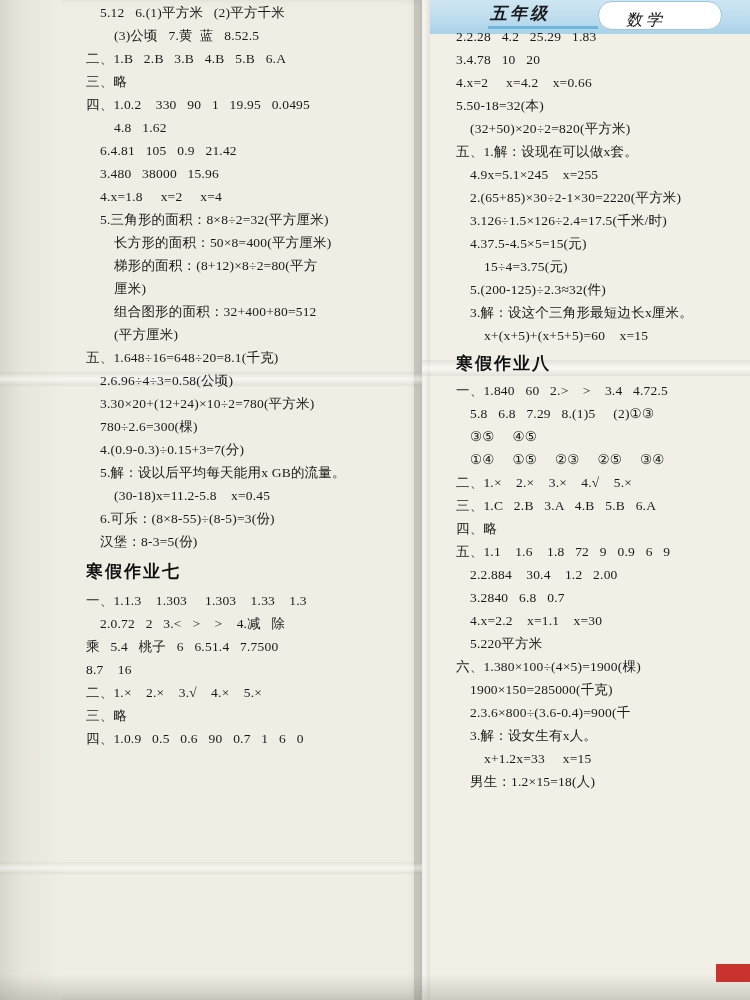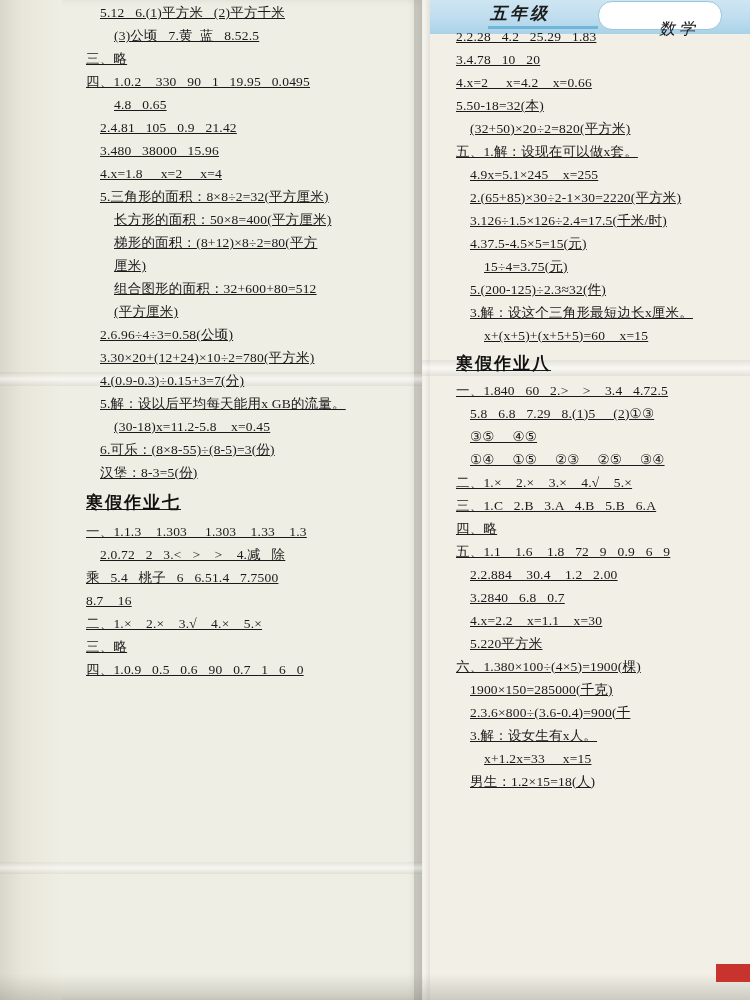--- a/index.html
+++ b/index.html
@@ -86,40 +86,38 @@
   .banner-pill {
     position: absolute;
     left: 168px; top: 1px;
     width: 122px; height: 27px;
     background: #ffffff;
     border-radius: 14px;
     border: 1px solid #9cc6dd;
   }
   .banner-subject {
     position: absolute;
-    left: 196px; top: 19px;
+    left: 196px; top: 10px;
     font-size: 16px;
     letter-spacing: 4px;
     color: #111;
     font-family: "Liberation Sans", sans-serif;
-    margin-left: 33px;
   }
   .banner-rule {
     position: absolute;
     left: 58px; top: 26px;
     width: 110px; height: 3px;
     background: #6fb6da;
   }
 
   .col {
     position: absolute;
     font-size: 13.5px;
     color: #1a1a1a;
     line-height: 1.0;
-    text-decoration: underline;
   }
   .col-left { left: 86px; top: 6px; width: 320px; }
   .col-right { left: 456px; top: 30px; width: 306px; }
 
   .line {
     white-space: pre-wrap;
     margin: 0 0 9.5px 0;
     letter-spacing: 0.2px;
     font-size: 13.5px;
   }
@@ -160,34 +158,37 @@
     <div class="banner-bg"></div>
     <div class="banner-rule"></div>
     <div class="banner-grade">五年级</div>
     <div class="banner-pill"></div>
     <div class="banner-subject">数学</div>
   </div>
 
   <div class="col col-left" id="left-col">
       <div class="line ind1">5.12   6.(1)平方米   (2)平方千米</div>
       <div class="line ind2">(3)公顷   7.黄  蓝   8.52.5</div>
+      <div class="line ind0">二、1.B   2.B   3.B   4.B   5.B   6.A</div>
       <div class="line ind0">三、略</div>
       <div class="line ind0">四、1.0.2    330   90   1   19.95   0.0495</div>
-      <div class="line ind2">4.8   0.65</div>
-      <div class="line ind1">2.4.81   105   0.9   21.42</div>
+      <div class="line ind2">4.8   1.62</div>
+      <div class="line ind1">6.4.81   105   0.9   21.42</div>
       <div class="line ind1">3.480   38000   15.96</div>
       <div class="line ind1">4.x=1.8     x=2     x=4</div>
       <div class="line ind1">5.三角形的面积：8×8÷2=32(平方厘米)</div>
       <div class="line ind2">长方形的面积：50×8=400(平方厘米)</div>
       <div class="line ind2">梯形的面积：(8+12)×8÷2=80(平方</div>
       <div class="line ind2">厘米)</div>
-      <div class="line ind2">组合图形的面积：32+600+80=512</div>
+      <div class="line ind2">组合图形的面积：32+400+80=512</div>
       <div class="line ind2">(平方厘米)</div>
+      <div class="line ind0">五、1.648÷16=648÷20=8.1(千克)</div>
       <div class="line ind1">2.6.96÷4÷3=0.58(公顷)</div>
       <div class="line ind1">3.30×20+(12+24)×10÷2=780(平方米)</div>
+      <div class="line ind1">780÷2.6=300(棵)</div>
       <div class="line ind1">4.(0.9-0.3)÷0.15+3=7(分)</div>
       <div class="line ind1">5.解：设以后平均每天能用x GB的流量。</div>
       <div class="line ind2">(30-18)x=11.2-5.8    x=0.45</div>
       <div class="line ind1">6.可乐：(8×8-55)÷(8-5)=3(份)</div>
       <div class="line ind1">汉堡：8-3=5(份)</div>
       <div class="section-title ">寒假作业七</div>
       <div class="line ind0">一、1.1.3    1.303     1.303    1.33    1.3</div>
       <div class="line ind1">2.0.72   2   3.&lt;   &gt;    &gt;    4.减   除</div>
       <div class="line ind0">乘   5.4   桃子   6   6.51.4   7.7500</div>
       <div class="line ind0">8.7    16</div>

